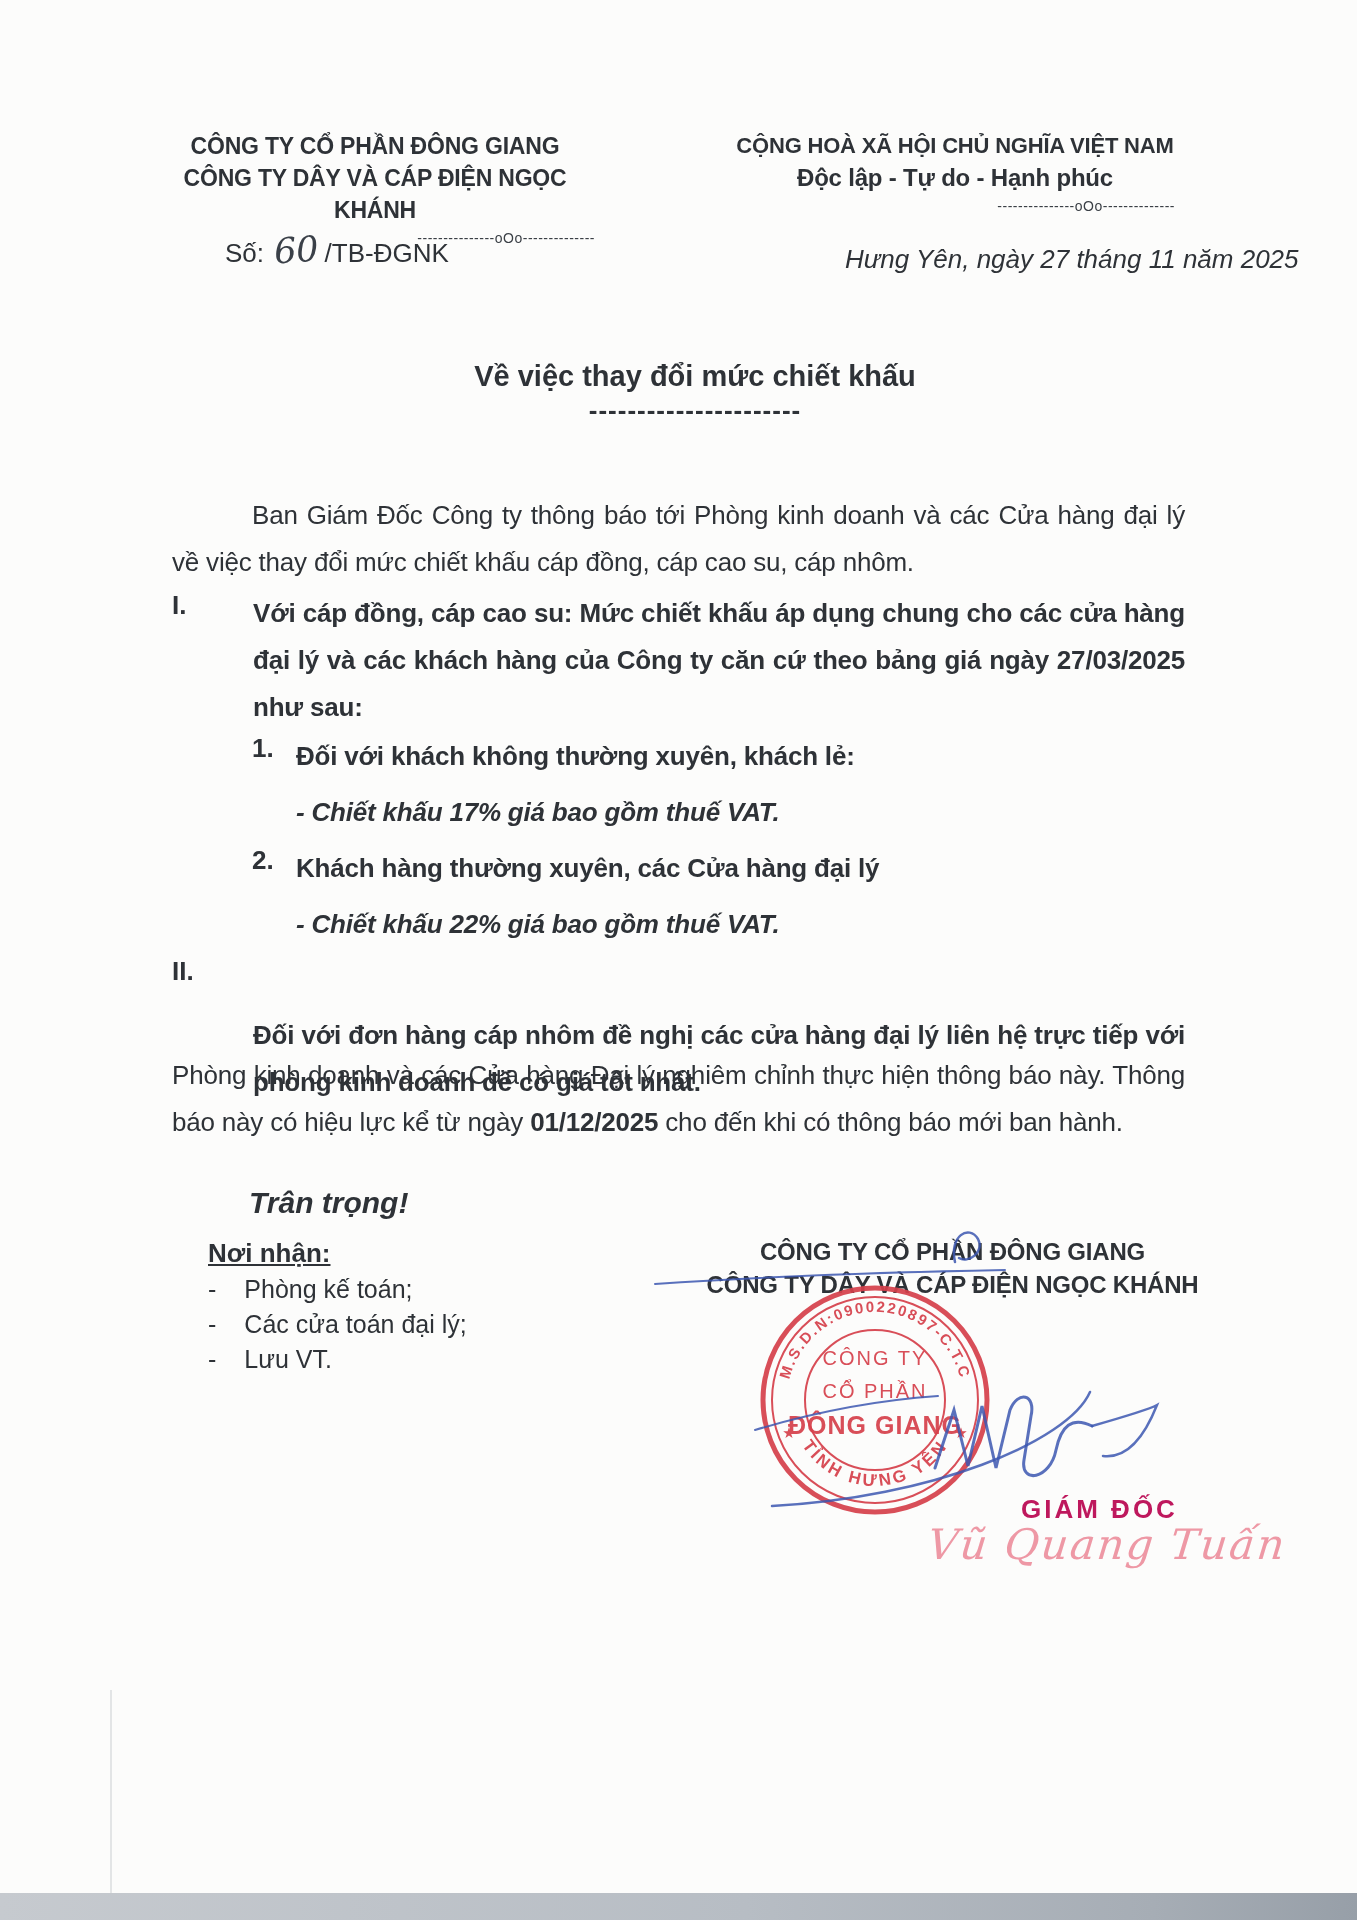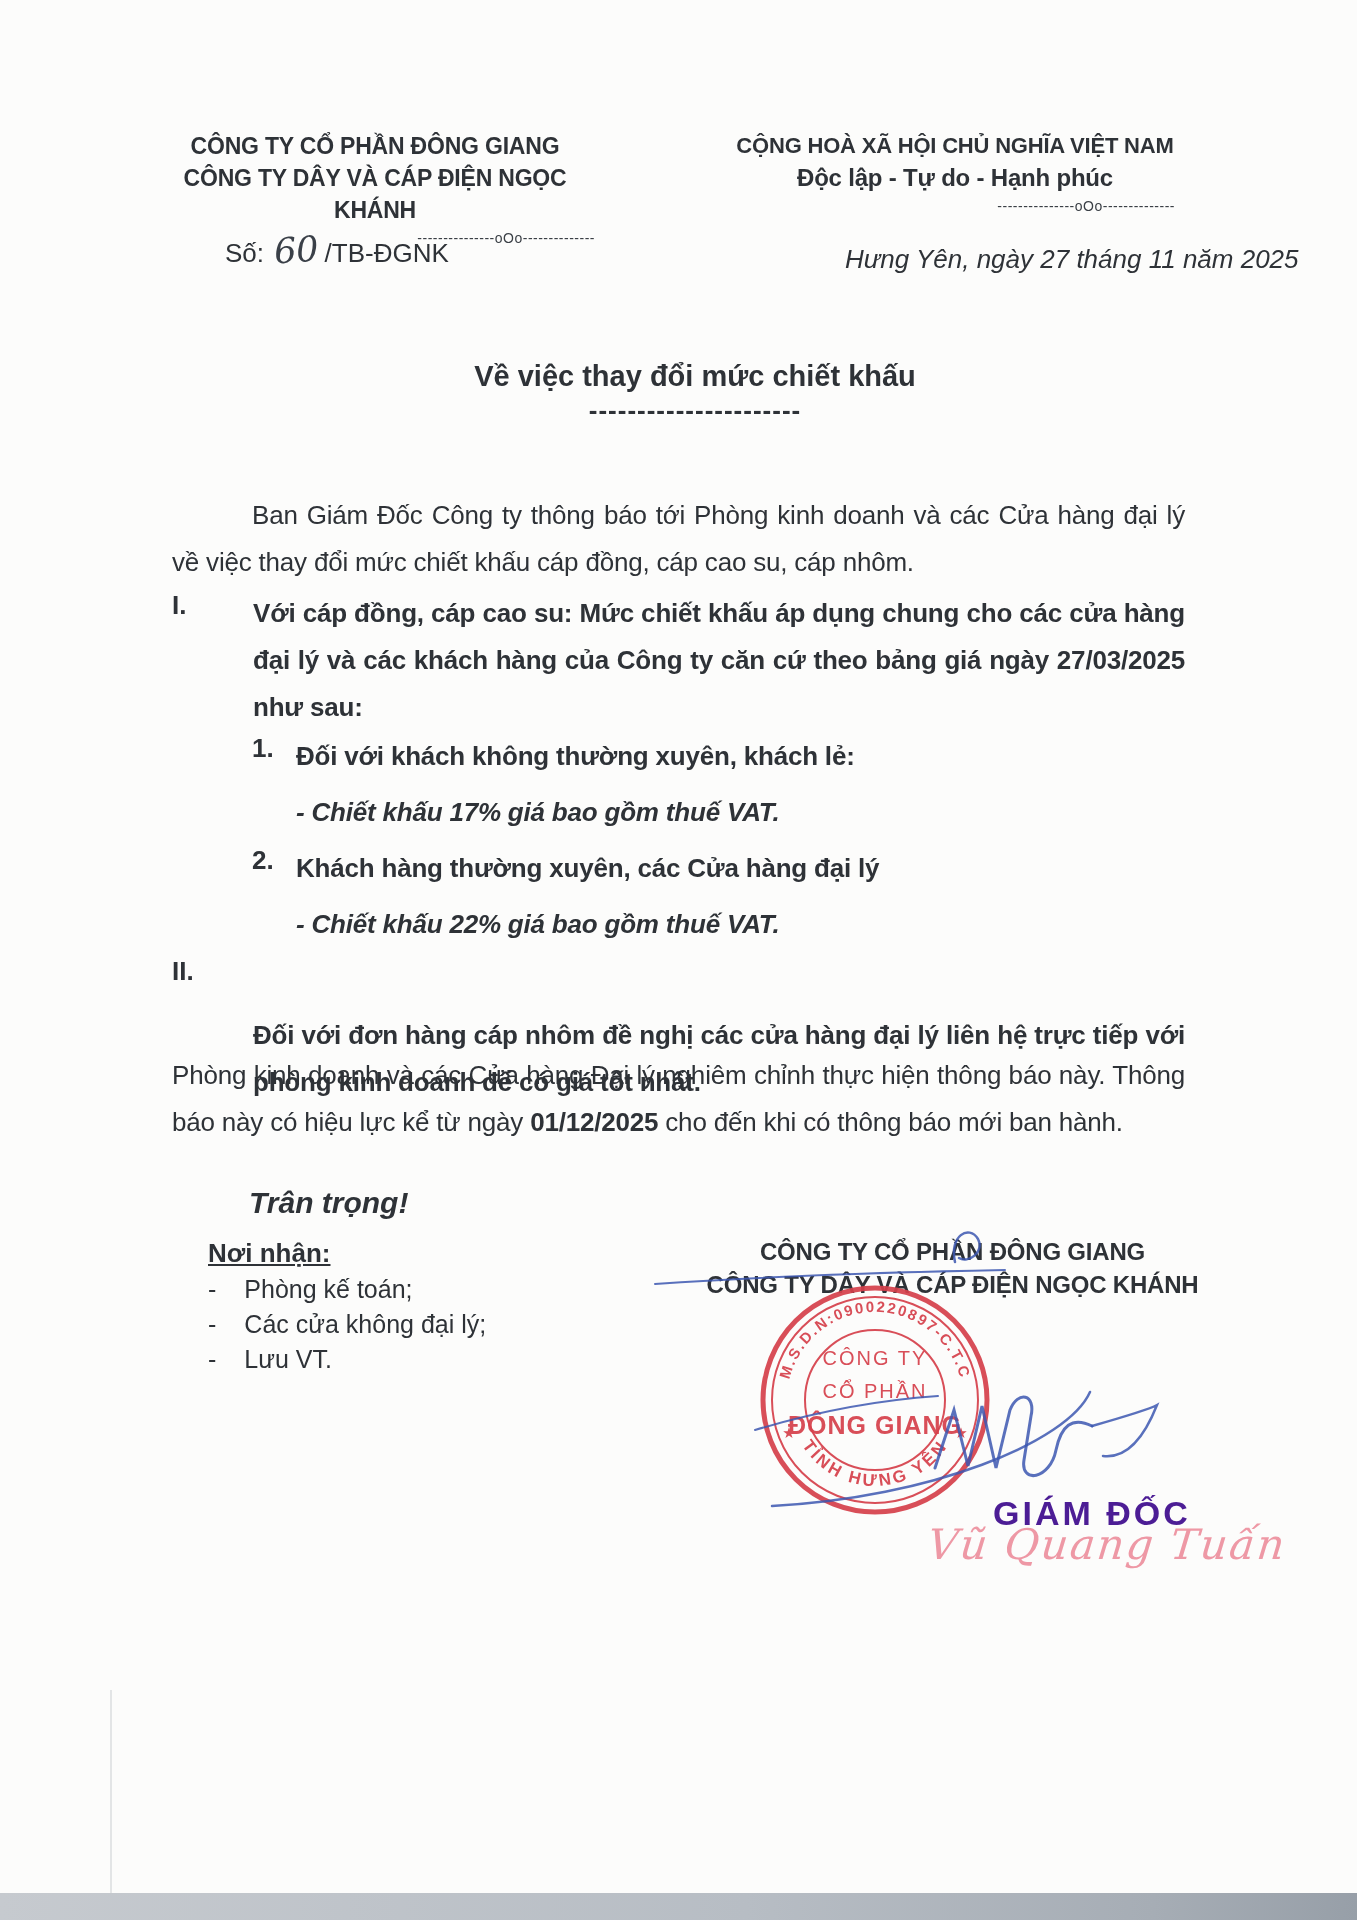--- a/index.html
+++ b/index.html
@@ -28,21 +28,21 @@
   .sig-co{font-size:24px;font-weight:bold;letter-spacing:-0.2px;}
   .stamp-svg text{font-family:"Liberation Sans",sans-serif;}
   .pen{stroke:#3c57b0;fill:none;stroke-linecap:round;opacity:0.85;}
   .scan-strip{background:linear-gradient(to right,#c6cacf 0%,#b7bdc4 55%,#a6adb5 85%,#979fa8 100%);}
   .crease{background:#dcdee1;opacity:0.8;}
   .hand-num{
     font-family:"DejaVu Serif",serif;font-style:italic;
     font-size:35px;color:#3a4048;display:inline-block;
     transform:rotate(-4deg);margin:-8px 6px 0 10px;
   }
-  .giamdoc{font-size:34px;font-weight:bold;letter-spacing:3px;color:#4c1d95;}
+  .giamdoc{font-size:26px;font-weight:bold;letter-spacing:3px;color:#be185d;margin-left:28px;}
   .signer{
     font-family:"DejaVu Serif",serif;font-style:italic;
     font-size:42px;color:#ee98a5;transform:skewX(-6deg);
     letter-spacing:2px;white-space:nowrap;
   }
   .underline{text-decoration:underline;}
 </style>
 </head>
 <body>
 
@@ -89,21 +89,21 @@
 
   <div class="abs body-txt just" style="left:172px;top:1052px;width:1013px;">
     <span>Phòng kinh doanh và các Cửa hàng Đại lý nghiêm chỉnh thực hiện thông báo này. Thông báo này có hiệu lực kể từ ngày </span><span class="b">01/12/2025</span><span> cho đến khi có thông báo mới ban hành.</span>
   </div>
 
   <div class="abs b i" style="left:249px;top:1186px;font-size:30px;">Trân trọng!</div>
 
   <div class="abs b underline" style="left:208px;top:1238px;font-size:26px;">Nơi nhận:</div>
   <div class="abs recip" style="left:208px;top:1272px;width:340px;">
     <div><span>-</span><span style="display:inline-block;width:28px;"></span><span>Phòng kế toán;</span></div>
-    <div><span>-</span><span style="display:inline-block;width:28px;"></span><span>Các cửa không đại lý;</span></div>
+    <div><span>-</span><span style="display:inline-block;width:28px;"></span><span>Các cửa toán đại lý;</span></div>
     <div><span>-</span><span style="display:inline-block;width:28px;"></span><span>Lưu VT.</span></div>
   </div>
 
   <div class="abs c" style="left:690px;top:1238px;width:525px;">
     <div class="sig-co">CÔNG TY CỔ PHẦN ĐÔNG GIANG</div>
     <div class="sig-co" style="margin-top:5px;">CÔNG TY DÂY VÀ CÁP ĐIỆN NGỌC KHÁNH</div>
   </div>
 
   <svg class="abs stamp-svg" style="left:745px;top:1270px;" width="260" height="260" viewBox="0 0 260 260">
     <defs>

